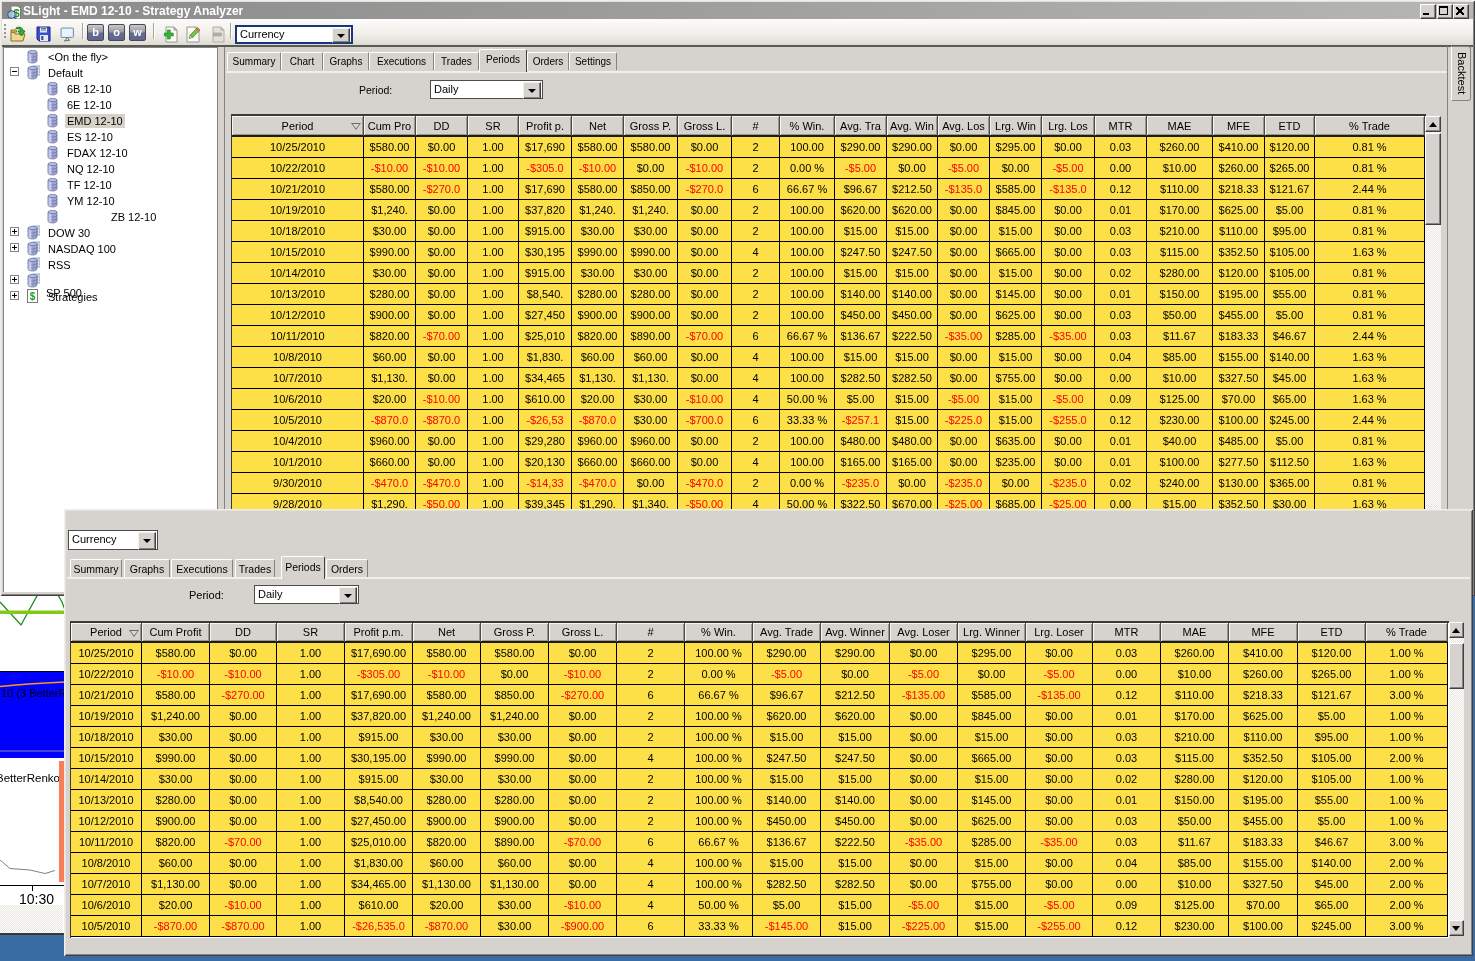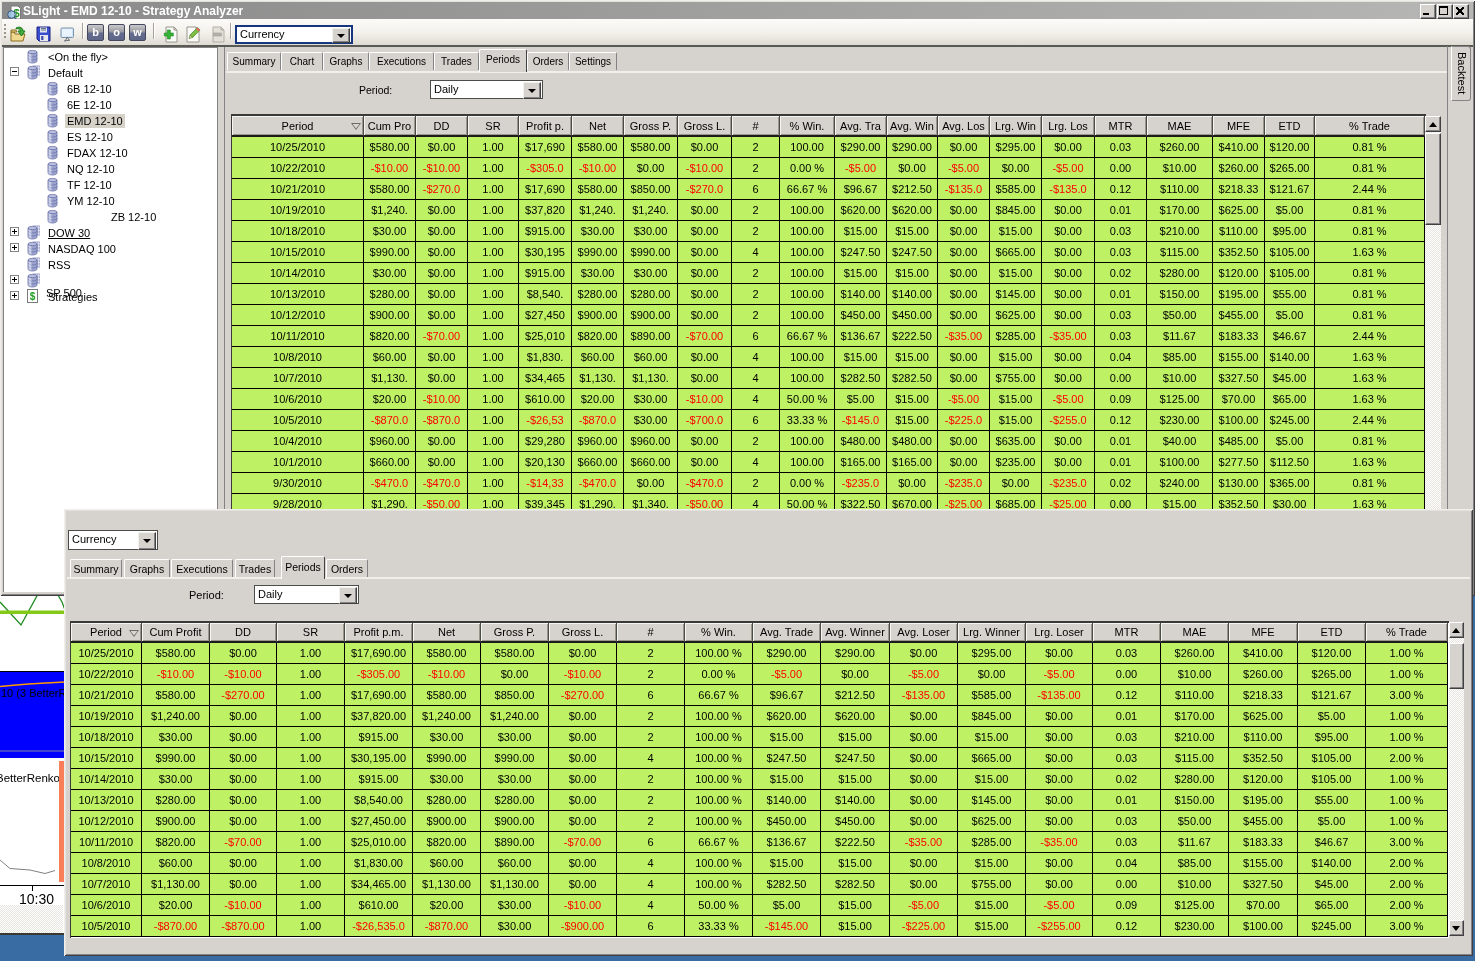--- a/index.html
+++ b/index.html
@@ -32,21 +32,21 @@
   border-top-left-radius:2px; border-top-right-radius:2px; }
 .tabact { background:#d6d3ce; border-top:1px solid #fff; border-left:1px solid #fff; border-right:1px solid #404040; z-index:3; }
 .cbtn { position:absolute; background:#d6d3ce; border-top:1px solid #f3f1ed; border-left:1px solid #f3f1ed;
   border-right:1px solid #404040; border-bottom:1px solid #404040; box-shadow: inset -1px -1px 0 #848284; }
 .dtri { position:absolute; left:50%; top:50%; margin:-2px 0 0 -4px; width:0; height:0;
   border-left:4px solid transparent; border-right:4px solid transparent; border-top:4px solid #000; }
 .dtri2 { position:absolute; left:50%; top:50%; margin:-2.5px 0 0 -4.5px; width:0; height:0;
   border-left:4.5px solid transparent; border-right:4.5px solid transparent; border-top:5px solid #000; }
 .utri { position:absolute; left:50%; top:50%; margin:-2.5px 0 0 -4.5px; width:0; height:0;
   border-left:4.5px solid transparent; border-right:4.5px solid transparent; border-bottom:5px solid #000; }
-.grid { border-collapse:separate; border-spacing:0; table-layout:fixed; font-size:11px; background:#bef264; }
+.grid { border-collapse:separate; border-spacing:0; table-layout:fixed; font-size:11px; background:#fde047; }
 .grid th { background:#d6d3ce; font-weight:normal; font-size:11px; color:#000; text-align:center;
   border-right:1px solid #4a4a46; border-bottom:2px solid #1c1c1a; position:relative; overflow:hidden; white-space:nowrap;
   box-shadow: inset 1px 1px 0 #f6f5f1, inset -1px -1px 0 #9b978d; }
 .grid td { border-right:1px solid #000; border-bottom:1px solid #000; text-align:center; overflow:hidden;
   white-space:nowrap; color:#000; padding:0; }
 .grid td.neg { color:#fe0000; }
 .sorttri { position:absolute; top:7px; width:10px; height:7px;
   background:#6e6b66; clip-path:polygon(0 0, 100% 0, 50% 100%); }
 .sorttri:after { content:""; position:absolute; left:1.5px; top:1px; width:7px; height:4.5px;
   background:#d9d6cf; clip-path:polygon(0 0, 100% 0, 50% 100%); }
@@ -281,21 +281,21 @@
         <rect x="7" y="1" width="7" height="9" fill="#f4f4fb" stroke="#8b90bd" stroke-width="0.8"></rect>
         <path d="M7 4 H14 M7 7 H14 M9.3 1 V10 M11.6 1 V10" stroke="#8b90bd" stroke-width="0.7" fill="none"></path>
         <g>
           <path d="M2 3 V12 C2 13.1 4 14 6.5 14 C9 14 11 13.1 11 12 V3 Z" fill="#9ba3cd"></path>
           <ellipse cx="6.5" cy="3" rx="4.5" ry="1.6" fill="#bac0e0" stroke="#6b74a9" stroke-width="0.8"></ellipse>
           <path d="M2 3 V12 C2 13.1 4 14 6.5 14 C9 14 11 13.1 11 12 V3" fill="none" stroke="#6b74a9" stroke-width="0.8"></path>
           <path d="M2 6 C2 7.1 4 8 6.5 8 C9 8 11 7.1 11 6 M2 9 C2 10.1 4 11 6.5 11 C9 11 11 10.1 11 9" stroke="#6b74a9" stroke-width="0.8" fill="none"></path>
           <path d="M3.2 4.5 V12.7 M4.8 5.2 V13.4" stroke="#e8eaf6" stroke-width="0.9"></path>
         </g>
       </svg>
-      <div class="abs tlabel" style="left:42px;top:178px;text-decoration:underline;">DOW 30</div>
+      <div class="abs tlabel" style="left:42px;top:178px;">DOW 30</div>
       <div class="pmbox" style="left:6px;top:195px">
         <span class="pmh"></span>
         <span class="pmv"></span>
       </div>
       <svg class="abs" style="left:22px;top:193px" width="14" height="15" viewBox="0 0 14 15">
         <rect x="7" y="1" width="7" height="9" fill="#f4f4fb" stroke="#8b90bd" stroke-width="0.8"></rect>
         <path d="M7 4 H14 M7 7 H14 M9.3 1 V10 M11.6 1 V10" stroke="#8b90bd" stroke-width="0.7" fill="none"></path>
         <g>
           <path d="M2 3 V12 C2 13.1 4 14 6.5 14 C9 14 11 13.1 11 12 V3 Z" fill="#9ba3cd"></path>
           <ellipse cx="6.5" cy="3" rx="4.5" ry="1.6" fill="#bac0e0" stroke="#6b74a9" stroke-width="0.8"></ellipse>
@@ -697,21 +697,21 @@
             <td>10/5/2010</td>
             <td class="neg">-$870.0</td>
             <td class="neg">-$870.0</td>
             <td>1.00</td>
             <td class="neg">-$26,53</td>
             <td class="neg">-$870.0</td>
             <td>$30.00</td>
             <td class="neg">-$700.0</td>
             <td>6</td>
             <td>33.33 %</td>
-            <td class="neg">-$145.0</td>
+            <td class="neg">-$257.1</td>
             <td>$15.00</td>
             <td class="neg">-$225.0</td>
             <td>$15.00</td>
             <td class="neg">-$255.0</td>
             <td>0.12</td>
             <td>$230.00</td>
             <td>$100.00</td>
             <td>$245.00</td>
             <td>2.44 %</td>
           </tr>

